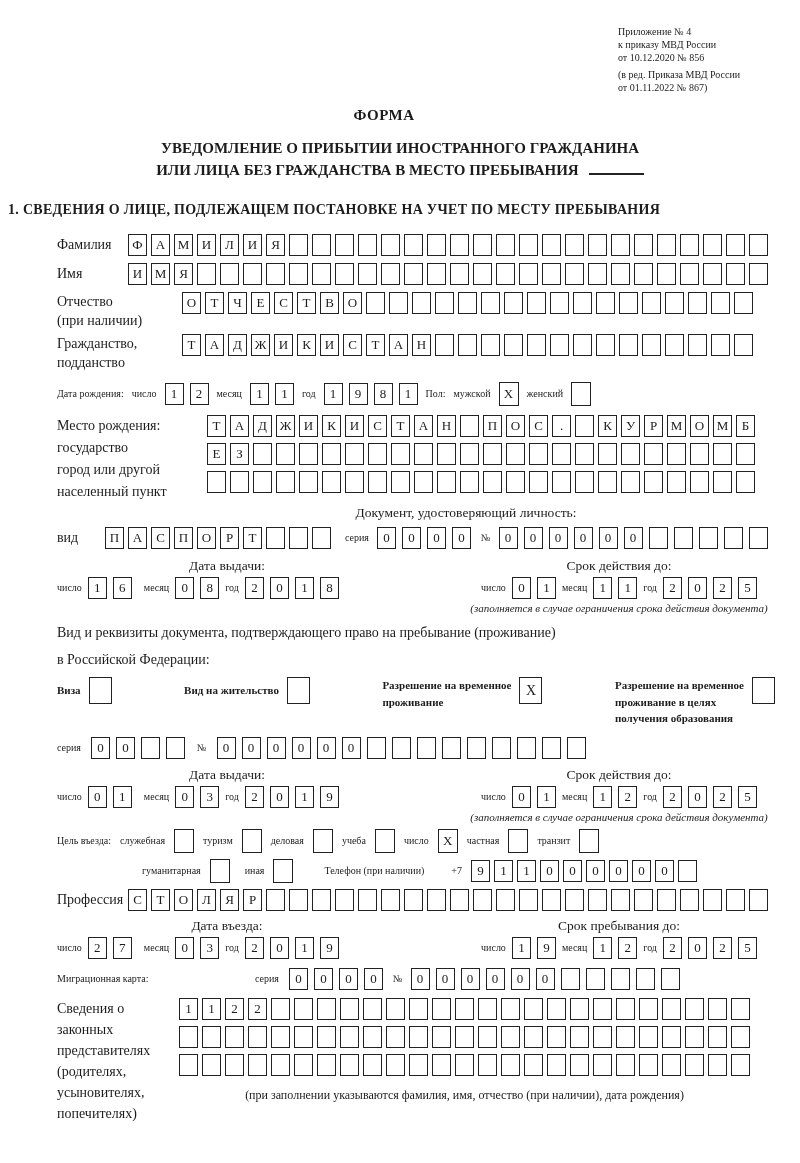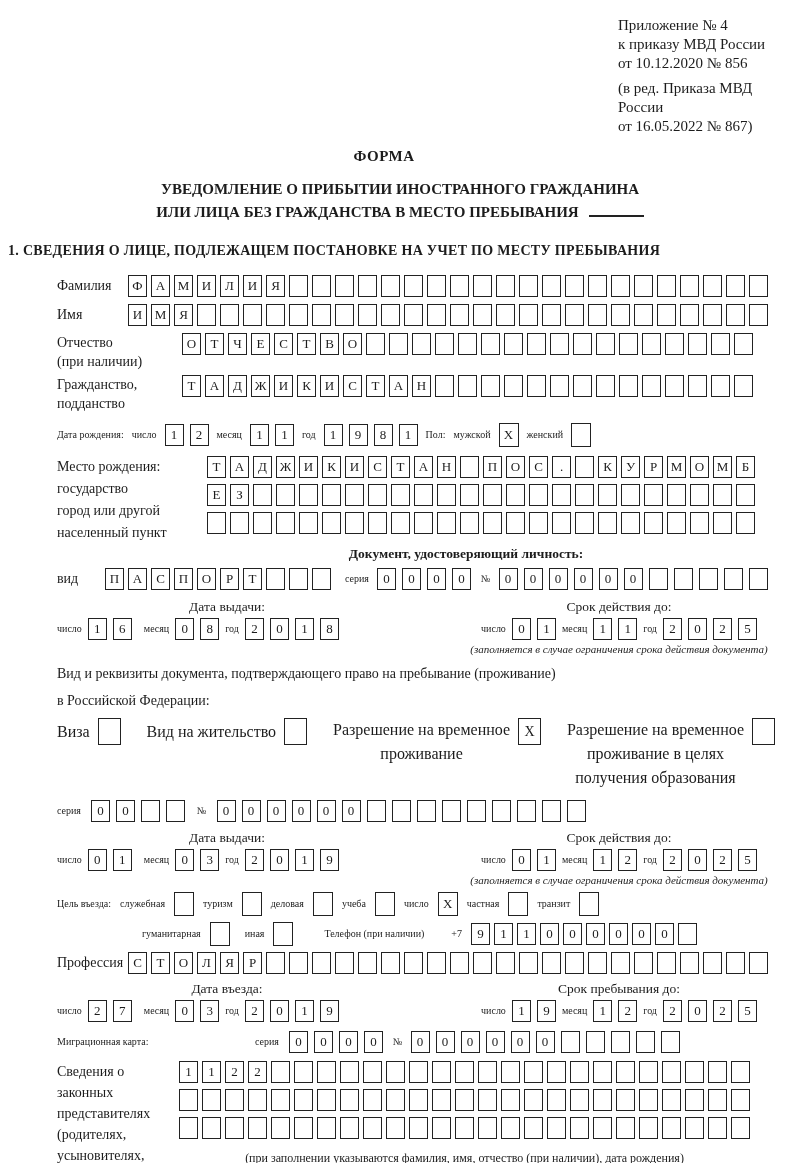--- a/index.html
+++ b/index.html
@@ -2,21 +2,21 @@
 <html><head>
 <meta charset="utf-8">
 <style>
   * { box-sizing: border-box; margin: 0; padding: 0; }
   html,body { background:#888; }
   .page {
     width: 800px; height: 1163px; margin: 0 auto; background: #ffffff;
     font-family: "Liberation Serif", "DejaVu Serif", serif; color: #1c1c1c;
     overflow: hidden; position: relative;
   }
-  .hdr-block { padding-top: 16px; margin-left: 618px; font-size: 15px; line-height: 1.28; }
+  .hdr-block { padding-top: 26px; margin-left: 618px; font-size: 10px; line-height: 1.28; }
   .hdr-gap { margin-top: 5px; }
   .forma { text-align: center; padding-right: 32px; font-weight: bold; font-size: 15px; margin-top: 12px; letter-spacing: 0.5px; }
   .title { text-align: center; font-weight: bold; font-size: 15px; margin-top: 13px; line-height: 1.5; }
   .blank-line { display: inline-block; width: 55px; border-bottom: 2px solid #222; height: 0.9em; margin-left: 10px; }
   .sec-head { font-weight: bold; font-size: 14px; margin: 20px 0 0 8px; letter-spacing: 0.3px; }
   .content { margin: 16px 25px 0 57px; }
   .row { display: flex; align-items: flex-start; margin-bottom: 7px; }
   .lbl { font-size: 14px; flex: none; line-height: 22px; }
   .lbl2 { font-size: 14px; flex: none; line-height: 19px; display: flex; flex-direction: column; }
   .w71 { width: 71px; } .w125 { width: 125px; } .w150 { width: 150px; } .w48 { width: 48px; }
@@ -26,49 +26,49 @@
     width: 19px; height: 22px; border: 1.5px solid #222; flex: none;
     display: inline-flex; align-items: center; justify-content: center;
     font-size: 13px; background: #fff;
   }
   .chk { width: 20px; height: 24px; border: 1.5px solid #222; flex: none;
     display: inline-flex; align-items: center; justify-content: center; font-size: 13px; background:#fff; }
   .bigchk { width: 23px; height: 27px; border: 1.5px solid #222; flex: none;
     display: inline-flex; align-items: center; justify-content: center; font-size: 14px; background:#fff; }
   .dlbl { font-size: 10px; line-height: 22px; flex: none; }
   .stack { display: flex; flex-direction: column; gap: 6px; }
-  .doc-head { text-align: center; font-weight: bold; font-size: 13.5px; margin: 2px 0 6px 100px; }
+  .doc-head { text-align: center; font-weight: normal; font-size: 13.5px; margin: 2px 0 6px 100px; }
   .date-pair { display: flex; margin-bottom: 6px; gap: 28px; }
   .date-half { flex: none; }
   .dh-left { width: 340px; }
   .dh-right { width: 380px; margin-left: 4px; }
   .date-head { text-align: center; font-size: 13.5px; margin-bottom: 3px; }
   .date-row { display: flex; align-items: center; gap: 6px; }
   .note { font-size: 11px; text-align: center; margin-top: 3px; font-style: italic; }
   .intro { font-size: 14px; line-height: 1.9; }
   .opts-row { display: flex; justify-content: space-between; align-items: flex-start; margin: 4px 0 10px 0; }
   .opt { display: flex; align-items: flex-start; gap: 8px; }
-  .opt-text { font-size: 16px; line-height: 1.5; text-align: center; display:flex; flex-direction:column; }
+  .opt-text { font-size: 11px; line-height: 1.5; display:flex; flex-direction:column;font-weight:bold; }
   .opt-text.single { line-height: 27px; }
   .purp-row { display: flex; align-items: center; gap: 9px; margin-bottom: 6px; flex-wrap: nowrap; }
   .purp-row .dlbl { line-height: 24px; }
   .indent85 { margin-left: 85px; }
   .rep-note { font-size: 12px; margin-top: 6px; text-align: center; }
 </style>
 </head>
 <body>
 
 <div class="page">
 
   <div class="hdr-block">
     <div>Приложение № 4</div>
     <div>к приказу МВД России</div>
     <div>от 10.12.2020 № 856</div>
     <div class="hdr-gap">(в ред. Приказа МВД России</div>
-    <div>от 16.05.2022 № 867)</div>
+    <div>от 01.11.2022 № 867)</div>
   </div>
 
   <div class="forma">ФОРМА</div>
 
   <div class="title">
     <div>УВЕДОМЛЕНИЕ О ПРИБЫТИИ ИНОСТРАННОГО ГРАЖДАНИНА</div>
     <div><span>ИЛИ ЛИЦА БЕЗ ГРАЖДАНСТВА В МЕСТО ПРЕБЫВАНИЯ</span><span class="blank-line"></span></div>
   </div>
 
   <div class="sec-head">1. СВЕДЕНИЯ О ЛИЦЕ, ПОДЛЕЖАЩЕМ ПОСТАНОВКЕ НА УЧЕТ ПО МЕСТУ ПРЕБЫВАНИЯ</div>

